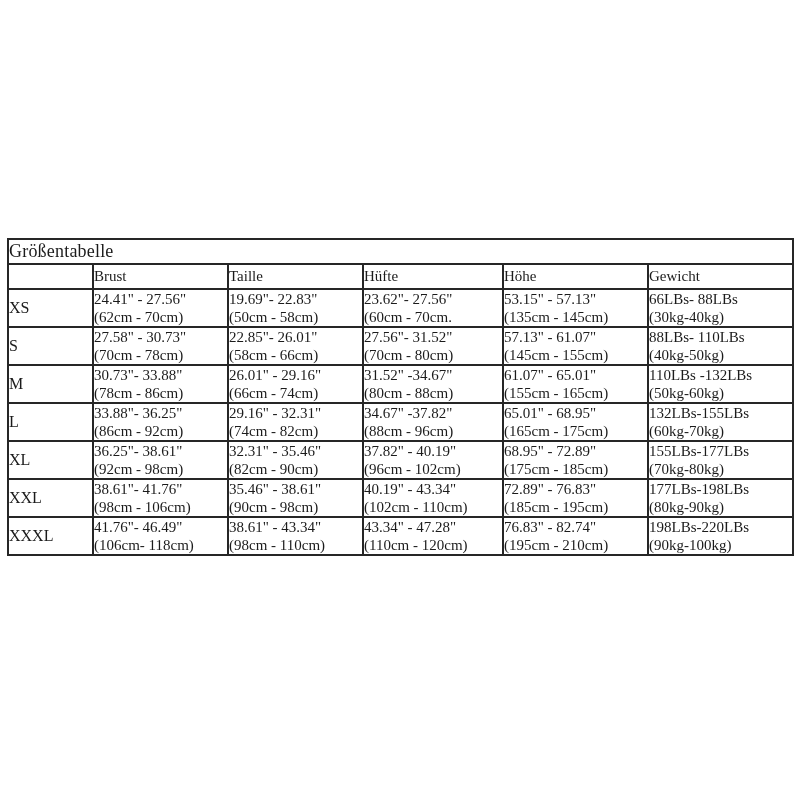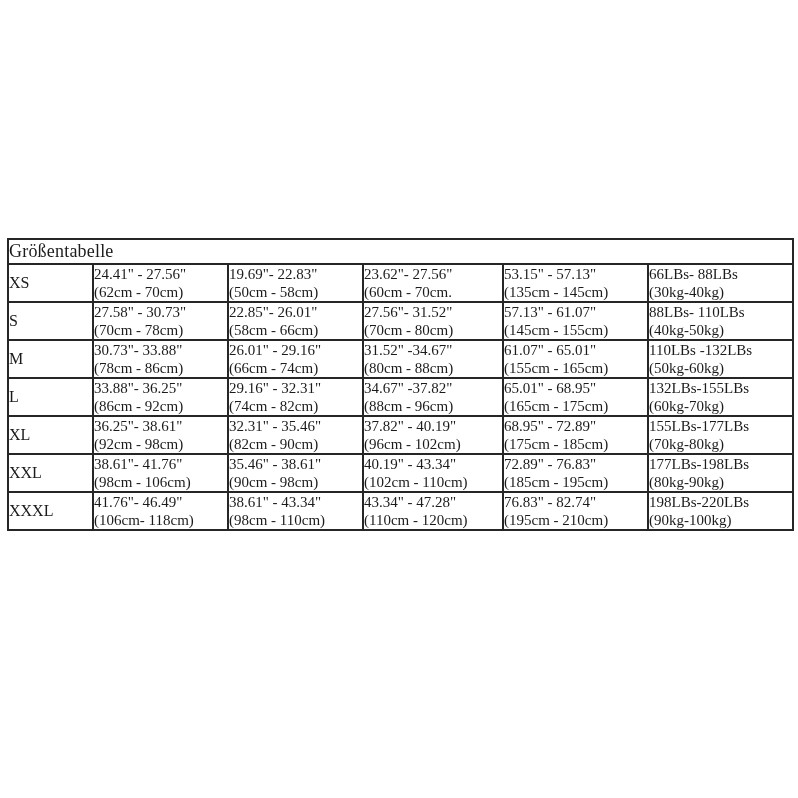--- a/index.html
+++ b/index.html
@@ -53,20 +53,28 @@
         <col style="width:135px">
         <col style="width:135px">
       <col style="width:140px">
         <col style="width:145px">
         <col style="width:145px">
     </colgroup>
     <tbody>
       <tr class="title-row">
         <td colspan="6">Größentabelle</td>
       </tr>
+      <tr class="header-row">
+        <th></th>
+        <th>Brust</th>
+        <th>Taille</th>
+        <th>Hüfte</th>
+        <th>Höhe</th>
+        <th>Gewicht</th>
+      </tr>
 
       <tr class="data-row">
         <th class="size-cell">XS</th>
         <td>
             <div class="ln">24.41" - 27.56"</div>
             <div class="ln">(62cm - 70cm)</div>
           </td>
         <td>
             <div class="ln">19.69"- 22.83"</div>
             <div class="ln">(50cm - 58cm)</div>

